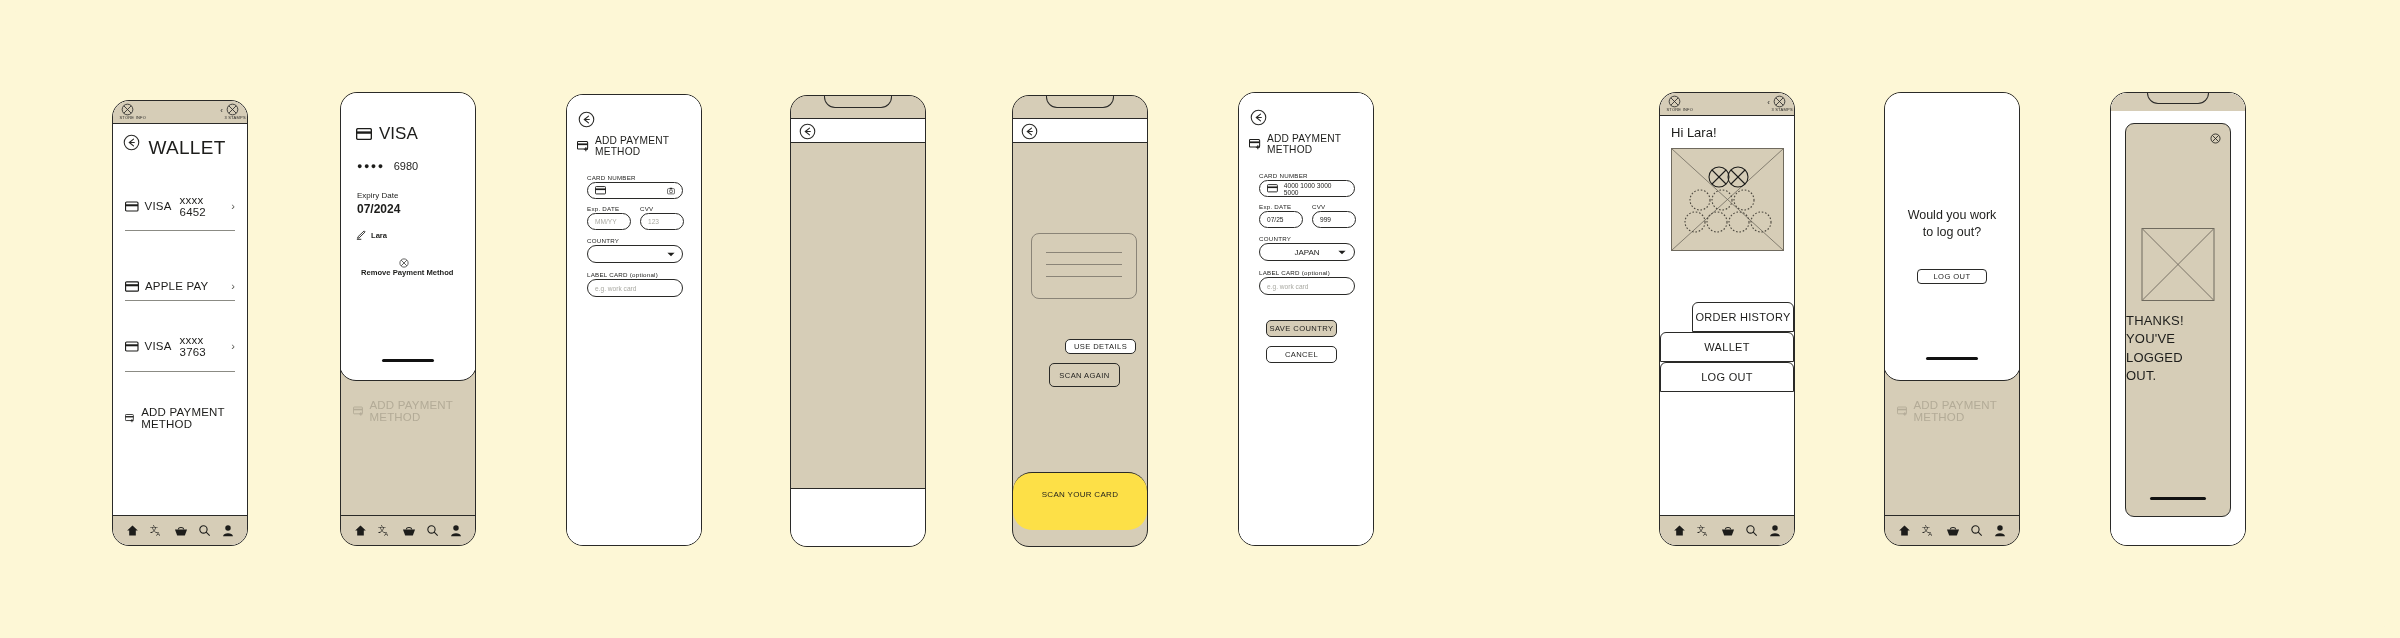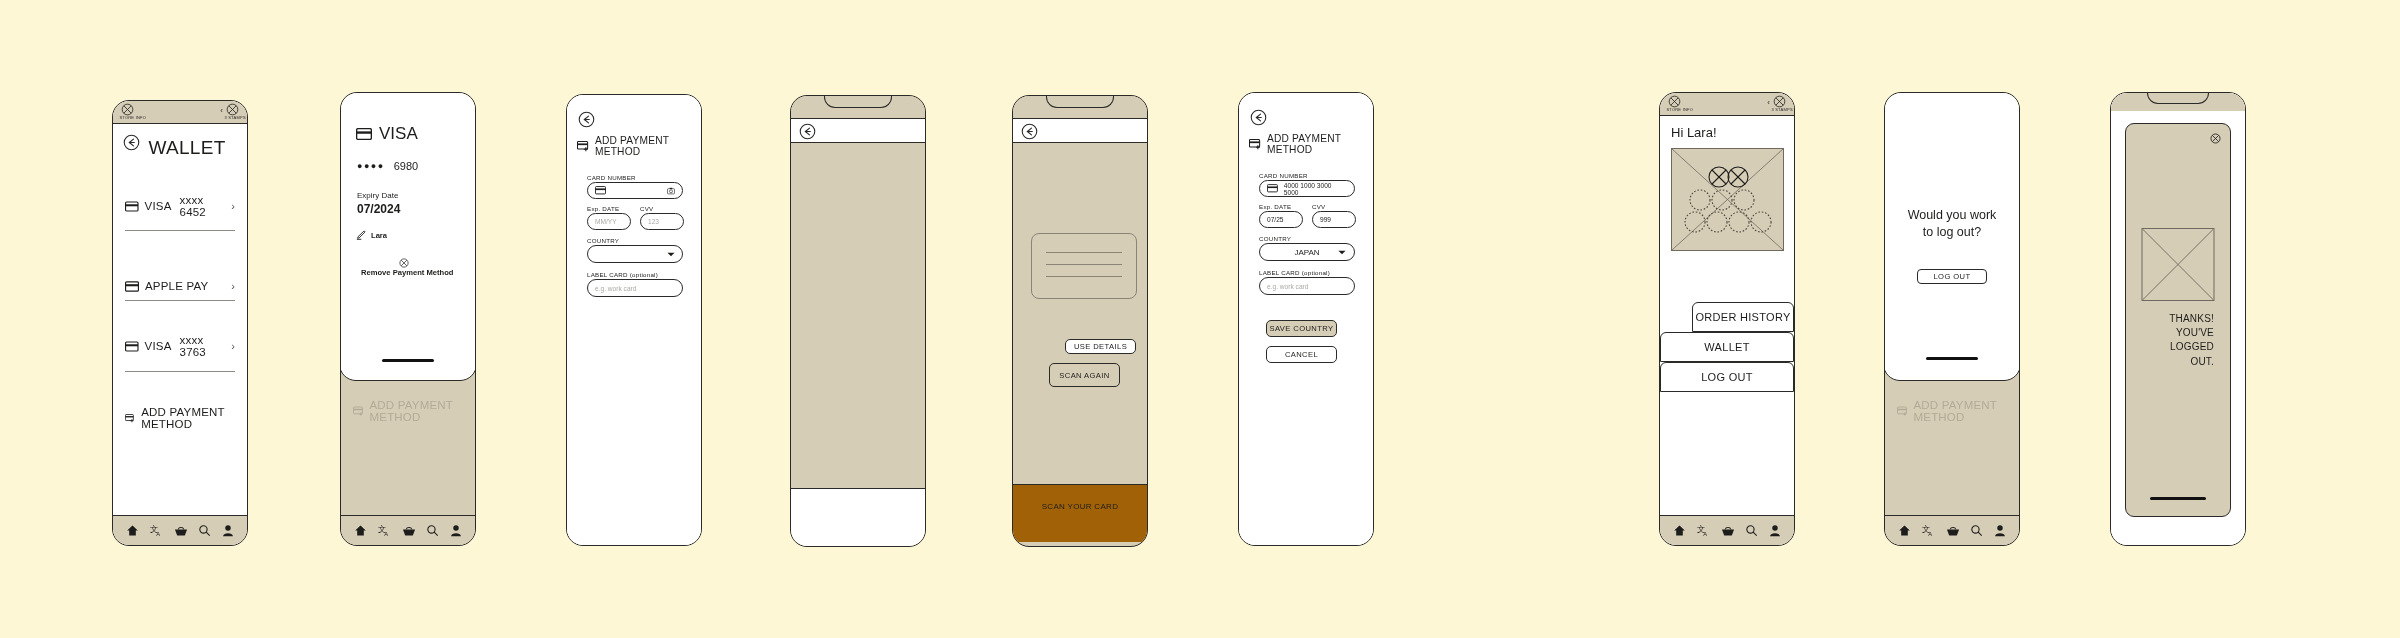--- a/index.html
+++ b/index.html
@@ -411,21 +411,21 @@
 
       <div class="scanbox" style="position:absolute; left:18px; top:137px; width:106px; height:66px;">
         <div class="scanline" style="position:absolute; left:14px; right:14px; top:18px;"></div>
         <div class="scanline" style="position:absolute; left:14px; right:14px; top:30px;"></div>
         <div class="scanline" style="position:absolute; left:14px; right:14px; top:42px;"></div>
       </div>
 
       <div class="wbtn" style="position:absolute; left:52px; top:243px; width:71px; height:15px;">USE DETAILS</div>
       <div class="wbtn tan" style="position:absolute; left:36px; top:267px; width:71px; height:24px;">SCAN AGAIN</div>
 
-      <div style="position:absolute; left:0; right:0; bottom:4px; height:58px; background:#a16207; border-top:1.2px solid #2a2a28;">
+      <div style="position:absolute; left:0; right:0; bottom:16px; height:58px; background:#fde047; border-top:1.2px solid #2a2a28;border-radius:19px;">
         <div style="position:absolute; left:0; right:0; top:17px; text-align:center; font-size:8px; color:#1d1d1b; letter-spacing:.3px;">SCAN YOUR CARD</div>
       </div>
     </div>
   </div>
 
   <div class="phone" style="left:1238px; top:92px; width:136px; height:454px;">
     <div class="screen whitearea">
       <svg class="backbtn" style="left:11px; top:16px;" viewBox="0 0 22 22">
         <circle cx="11" cy="11" r="9.4" fill="none" stroke="#2a2a28" stroke-width="1.4"></circle>
         <path d="M13.6 6.6 L8.2 11 L13.6 15.4" fill="none" stroke="#2a2a28" stroke-width="1.5" stroke-linecap="round" stroke-linejoin="round"></path>
@@ -630,21 +630,21 @@
           <line x1="12.4" y1="3.6" x2="3.6" y2="12.4" stroke="#1d1d1b" stroke-width="1.2"></line>
         </svg>
 
         <div class="imgph" style="position:absolute; left:50%; transform:translateX(-50%); top:104px; width:73px; height:73px; background:transparent;">
           <svg width="71" height="71" viewBox="0 0 71 71" style="position:absolute; left:0; top:0;">
             <line x1="0" y1="0" x2="71" y2="71" stroke="#6f6a5e" stroke-width="0.9"></line>
             <line x1="71" y1="0" x2="0" y2="71" stroke="#6f6a5e" stroke-width="0.9"></line>
           </svg>
         </div>
 
-        <div style="position:absolute; left:0; right:16px; top:188px; text-align:right; font-size:10px; color:#1d1d1b; line-height:1.42; letter-spacing:.2px;">
+        <div style="position:absolute; left:0; right:2px; top:188px; text-align:left; font-size:13px; color:#1d1d1b; line-height:1.42; letter-spacing:.2px;">
           <div>THANKS!</div>
           <div>YOU'VE</div>
           <div>LOGGED</div>
           <div>OUT.</div>
         </div>
 
         <div class="homebar" style="position:absolute; left:50%; transform:translateX(-50%); bottom:16px; width:56px;"></div>
       </div>
     </div>
   </div>

